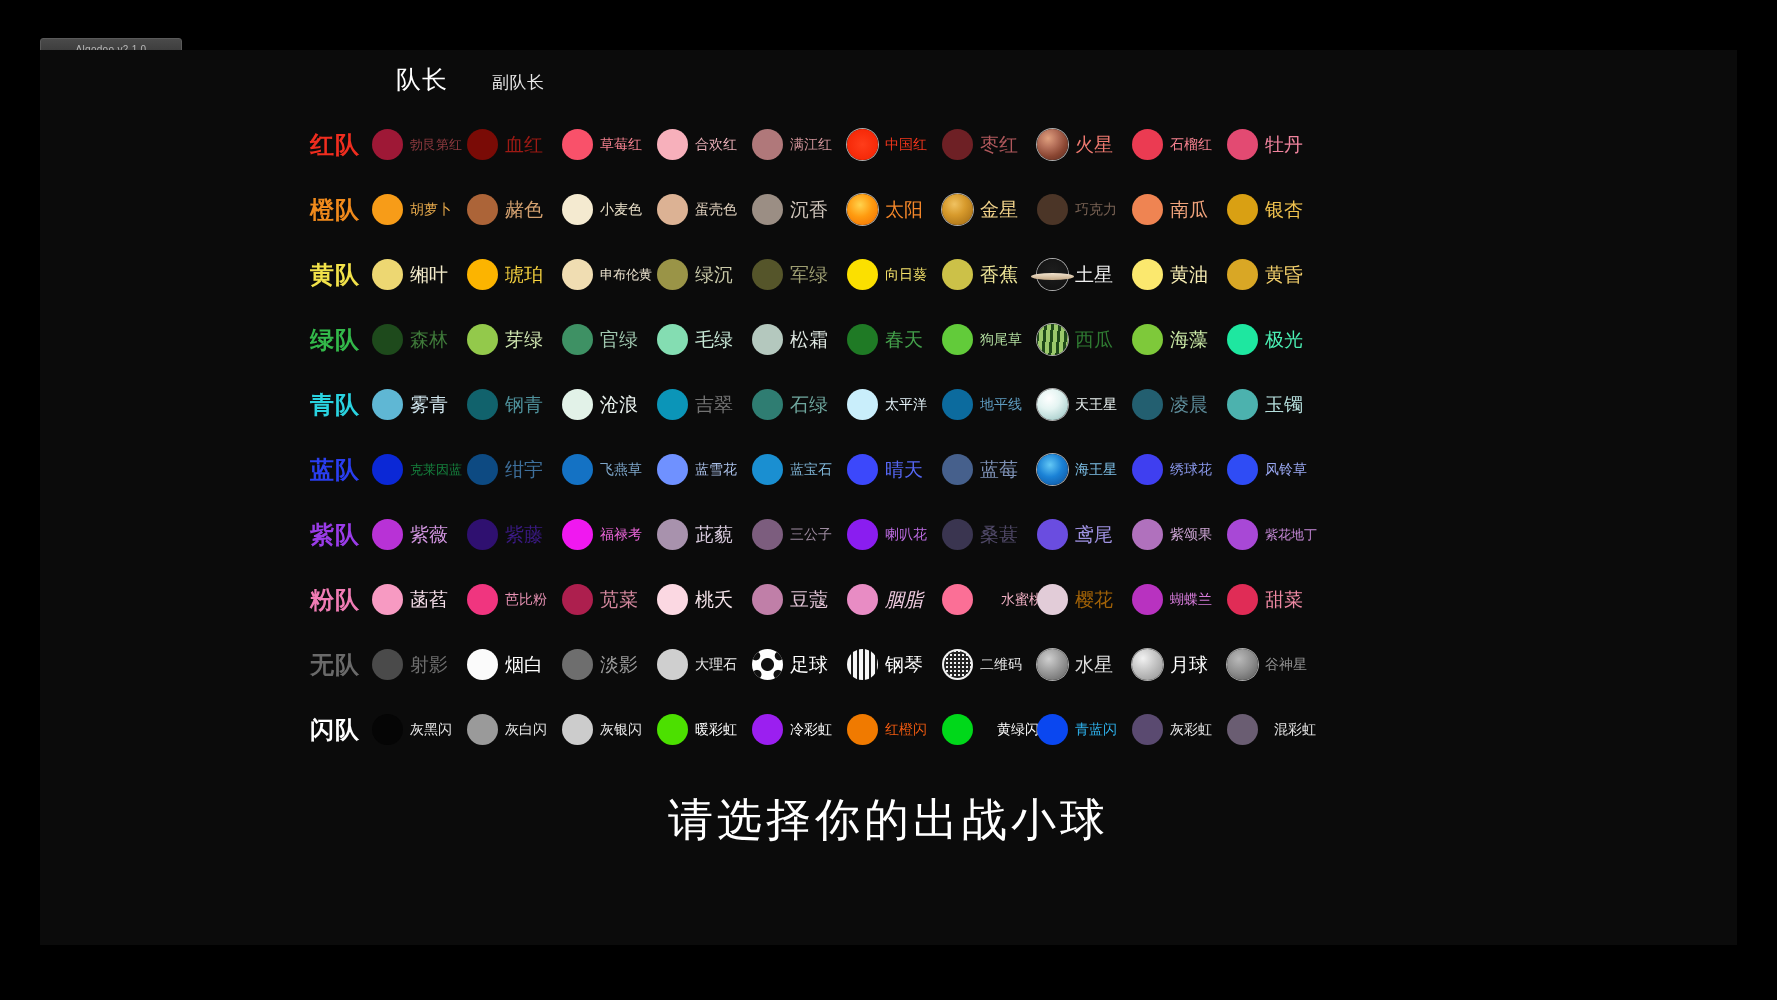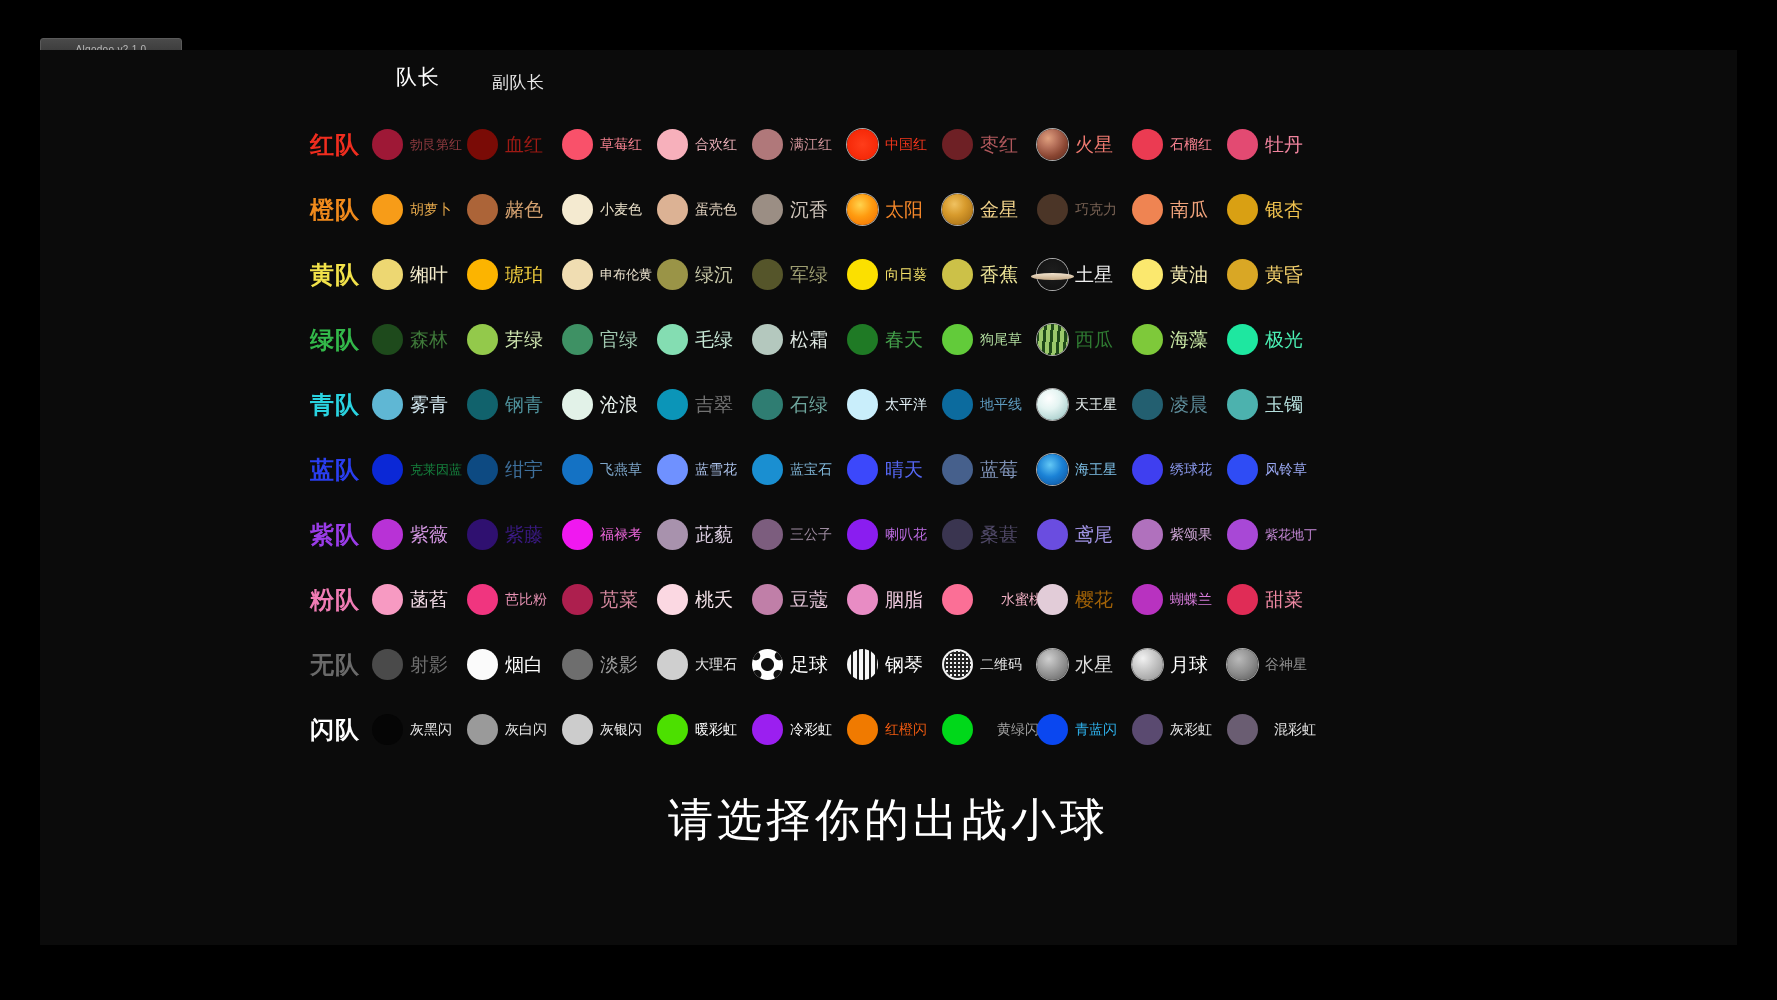--- a/index.html
+++ b/index.html
@@ -37,21 +37,21 @@
     width: 1697px; height: 895px;
     background: #0b0b0b;
     overflow: hidden;
   }
 
   .header-row {
     position: absolute; left: 0; top: 0; width: 100%; height: 52px;
   }
   .hdr-captain {
     position: absolute; left: 356px; top: 13px;
-    font-size: 21px; color: #ffffff; letter-spacing: 1px;
+    font-size: 25px; color: #ffffff; letter-spacing: 1px;
   }
   .hdr-vice {
     position: absolute; left: 452px; top: 21px;
     font-size: 17px; color: #e6e6e6; letter-spacing: .5px;
   }
 
   .grid { position: absolute; left: 16px; top: 62px; width: 100%; }
 
   .team-row {
     display: flex; align-items: center;
@@ -464,21 +464,21 @@
           <div class="cell">
             <div class="ball" style="background: rgb(251, 216, 226);"></div>
             <div class="ball-name" style="color: rgb(246, 228, 234);">桃夭</div>
           </div>
           <div class="cell">
             <div class="ball" style="background: rgb(192, 127, 168);"></div>
             <div class="ball-name" style="color: rgb(224, 194, 212);">豆蔻</div>
           </div>
           <div class="cell">
             <div class="ball" style="background: rgb(232, 140, 196);"></div>
-            <div class="ball-name" style="color: rgb(240, 203, 224);">胭脂</div>
+            <div class="ball-name" style="color: rgb(240, 203, 224); font-style: italic;">胭脂</div>
           </div>
           <div class="cell">
             <div class="ball" style="background: rgb(251, 111, 150);"></div>
             <div class="ball-name small" style="color: rgb(243, 178, 198); margin-left: 28px;">水蜜桃</div>
           </div>
           <div class="cell">
             <div class="ball" style="background: rgb(226, 204, 216);"></div>
             <div class="ball-name" style="color: #a16207;">樱花</div>
           </div>
           <div class="cell">
@@ -554,21 +554,21 @@
           <div class="cell">
             <div class="ball" style="background: rgb(155, 31, 240);"></div>
             <div class="ball-name small" style="color: rgb(255, 255, 255);">冷彩虹</div>
           </div>
           <div class="cell">
             <div class="ball" style="background: rgb(240, 122, 0);"></div>
             <div class="ball-name small" style="color: rgb(240, 90, 16);">红橙闪</div>
           </div>
           <div class="cell">
             <div class="ball" style="background: rgb(0, 216, 26);"></div>
-            <div class="ball-name small" style="color: #a3a3a3; margin-left: 24px;">黄绿闪</div>
+            <div class="ball-name small" style="color: #ffffff; margin-left: 24px;">黄绿闪</div>
           </div>
           <div class="cell">
             <div class="ball" style="background: rgb(10, 71, 240);"></div>
             <div class="ball-name small" style="color: rgb(47, 180, 240);">青蓝闪</div>
           </div>
           <div class="cell">
             <div class="ball" style="background: rgb(90, 74, 112);"></div>
             <div class="ball-name small" style="color: rgb(232, 232, 232);">灰彩虹</div>
           </div>
           <div class="cell">

